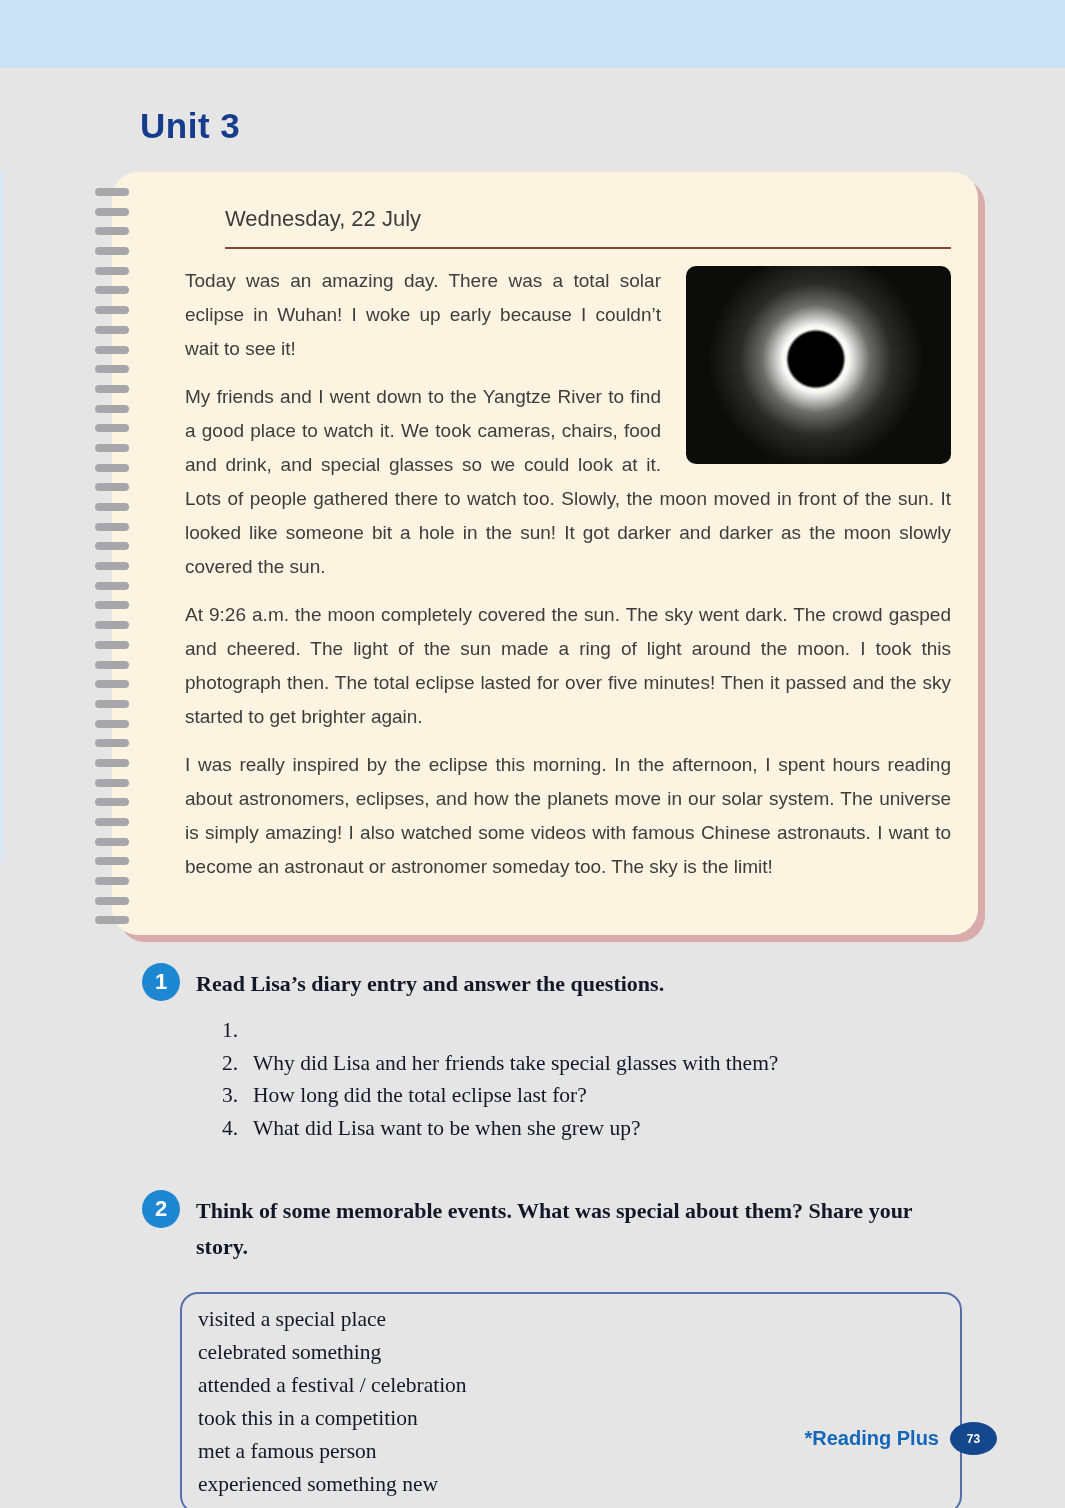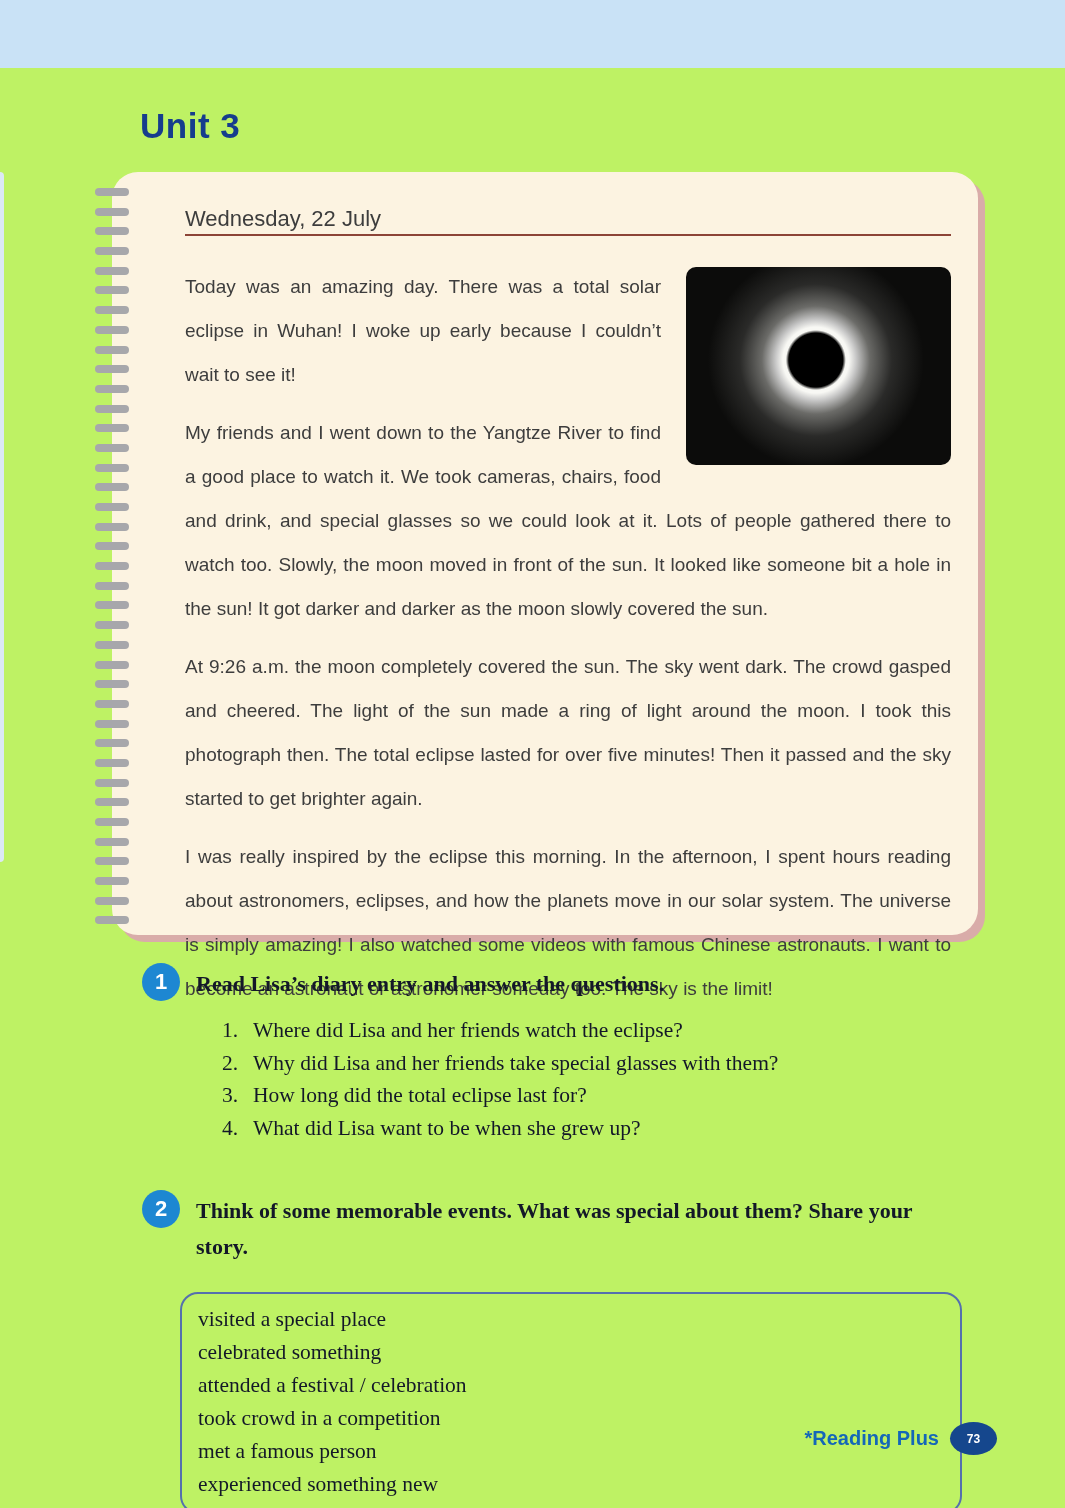--- a/index.html
+++ b/index.html
@@ -1,21 +1,21 @@
 <!DOCTYPE html>
 <html><head>
 <meta charset="utf-8">
 <style>
   * { margin: 0; padding: 0; box-sizing: border-box; }
   html, body { background: #ffffff; }
   .page {
     position: relative;
     width: 1065px;
     height: 1508px;
-    background: #bef264;
+    background: #e5e5e5;
     overflow: hidden;
     font-family: "Liberation Sans", sans-serif;
   }
 
   
   .top-band {
     position: absolute;
     left: 0; top: 0;
     width: 1065px; height: 68px;
     background: #c9e2f6;
@@ -64,28 +64,29 @@
   .binding .dash {
     display: block;
     width: 34px; height: 8px;
     background: #a7a7ab;
     border-radius: 4px;
   }
 
   .diary-date {
     font-size: 22px;
     color: #3d3d3d;
-    padding-bottom: 2px;
+    padding-bottom: 15px;
     border-bottom: 2px solid #8c4437;
+    margin-left: 40px;
   }
 
   .diary-body {
-    margin-top: 29px;
+    margin-top: 15px;
     font-size: 19px;
-    line-height: 44px;
+    line-height: 34px;
     color: #3d3d3d;
     text-align: justify;
   }
   .diary-body p { margin-bottom: 14px; }
 
   
   .eclipse-img {
     float: right;
     width: 265px; height: 198px;
     margin: 2px 0 6px 25px;
@@ -262,21 +263,20 @@
   <div class="exercises">
 
     <div class="exercise-1">
       <div class="exercise-header">
         <div class="num-circle">1</div>
         <div class="instruction">Read Lisa’s diary entry and answer the questions.</div>
       </div>
       <ul class="questions">
         <li class="q-row">
           <span class="q-num">1.</span>
-          <span>Where did Lisa and her friends watch the eclipse?</span>
         </li>
         <li class="q-row">
           <span class="q-num">2.</span>
           <span>Why did Lisa and her friends take special glasses with them?</span>
         </li>
         <li class="q-row">
           <span class="q-num">3.</span>
           <span>How long did the total eclipse last for?</span>
         </li>
         <li class="q-row">
@@ -291,21 +291,21 @@
         <div class="num-circle">2</div>
         <div class="instruction">Think of some memorable events. What was special about them? Share your story.</div>
       </div>
       <div class="word-box">
         <div class="word-row">
           <span>visited a special place</span>
           <span>celebrated something</span>
           <span>attended a festival / celebration</span>
         </div>
         <div class="word-row">
-          <span>took crowd in a competition</span>
+          <span>took this in a competition</span>
           <span>met a famous person</span>
           <span>experienced something new</span>
         </div>
       </div>
     </div>
 
   </div>
 
   <div class="footer">
     <span class="footer-label">*Reading Plus</span>

